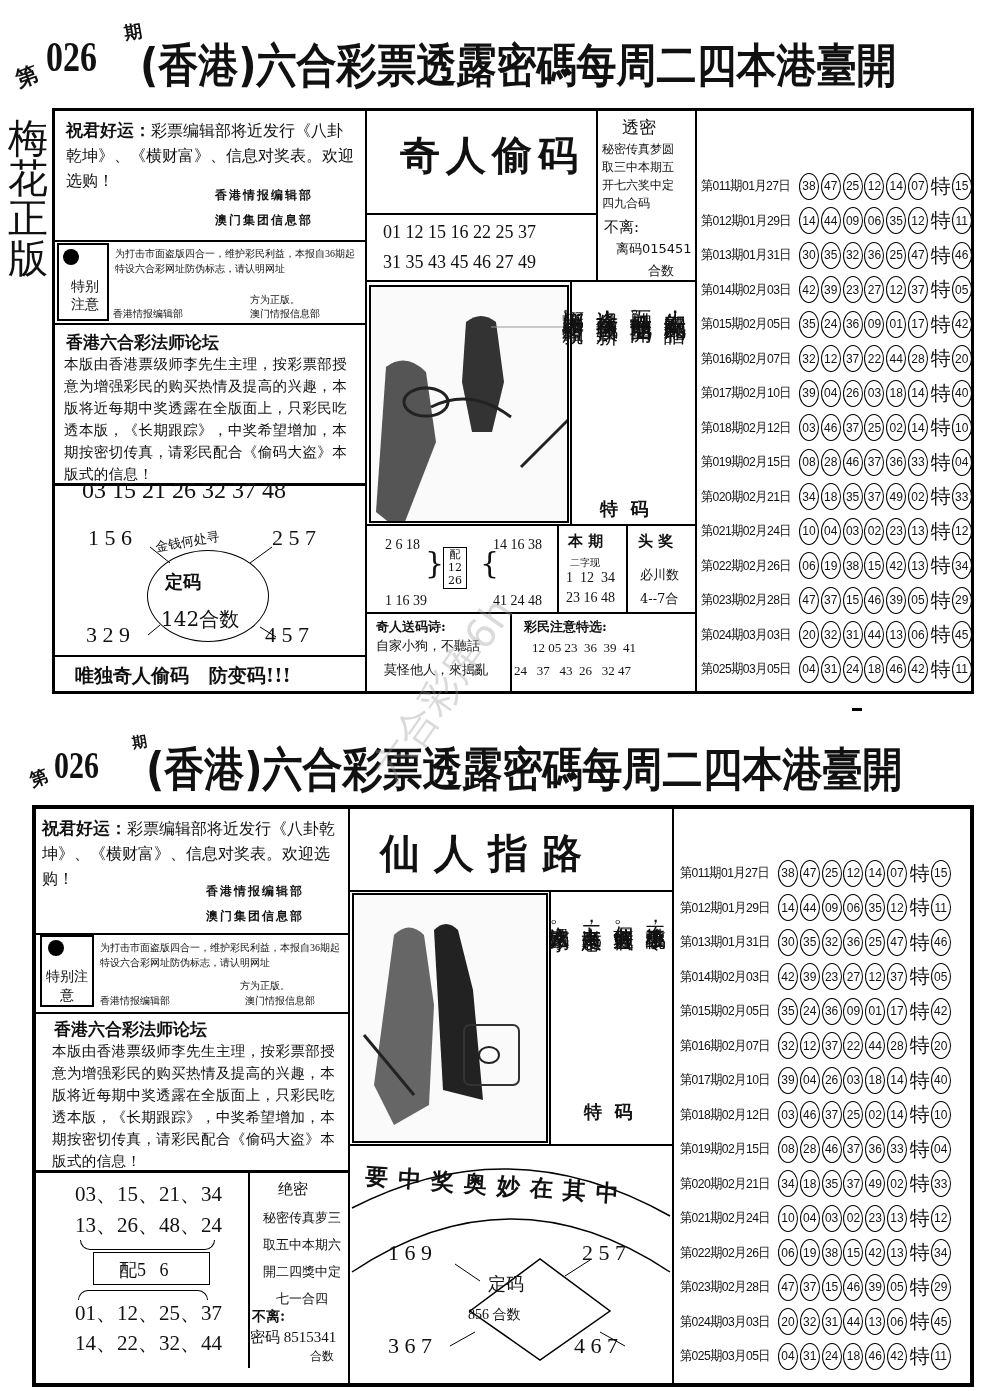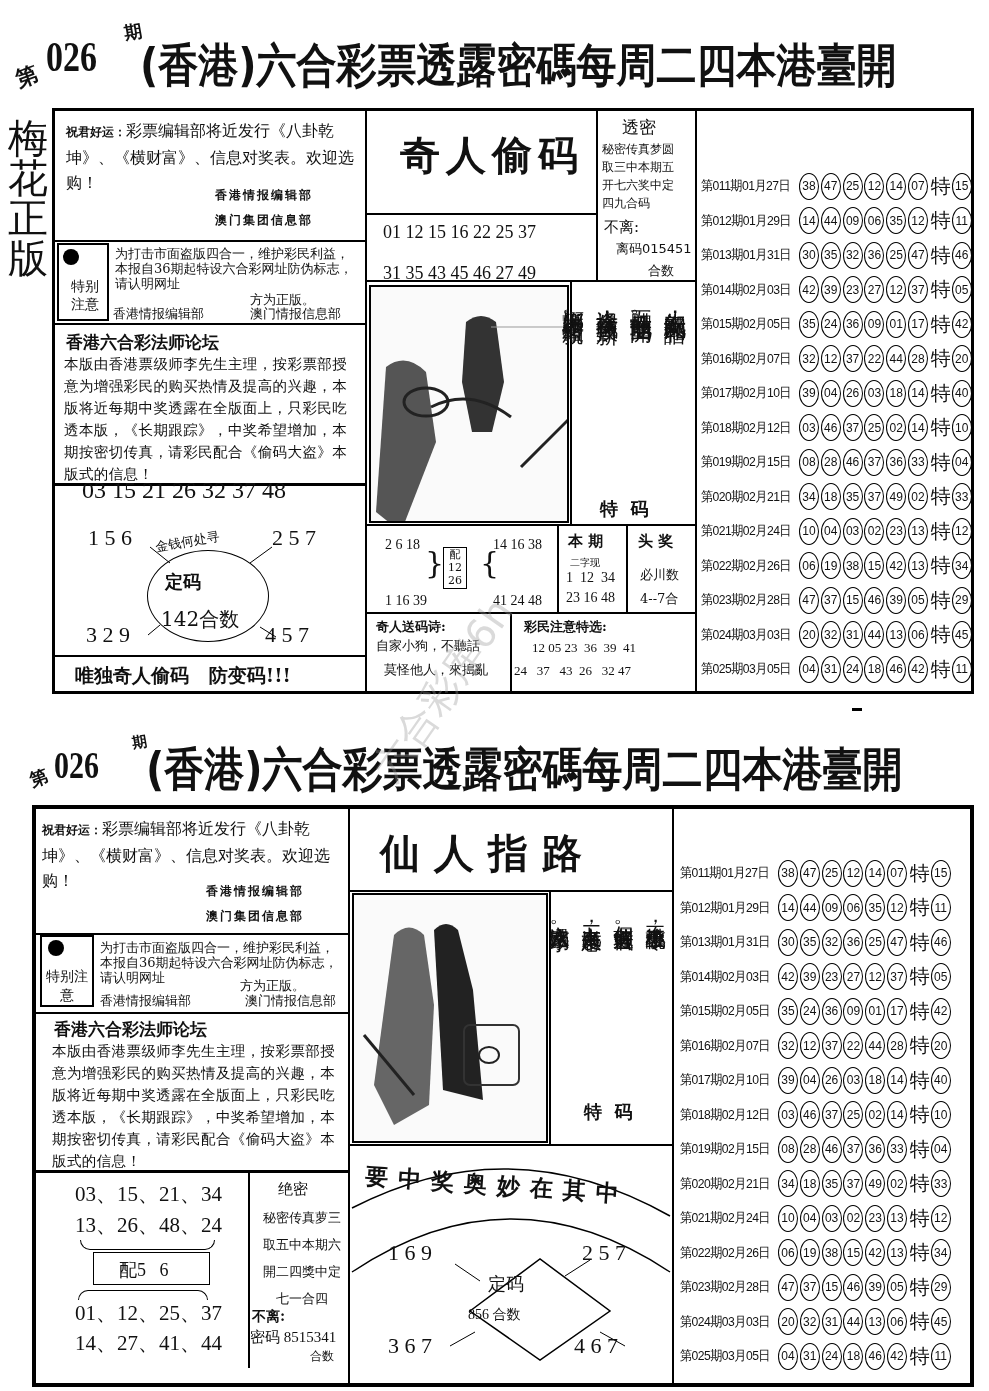--- a/index.html
+++ b/index.html
@@ -17,24 +17,24 @@
   .hdr-title { position: absolute; font-weight: 900; font-size: 40px; letter-spacing: 0px; white-space: nowrap; transform: scaleY(1.15); transform-origin: left top; font-family: "DejaVu Sans", sans-serif; }
   .side-label { position: absolute; left: 5px; top: 118px; width: 46px; font-size: 40px; line-height: 40px; text-align: center; font-family: "DejaVu Sans", sans-serif; }
 
   .frame { position: absolute; border: 3px solid #000; }
   .box { position: absolute; border: 2px solid #000; }
   .thin { position: absolute; border: 1.5px solid #000; }
   .hline { position: absolute; height: 3px; background: #000; }
   .vline { position: absolute; width: 2px; background: #000; }
 
   .notice-text { font-size: 16px; line-height: 25px; }
-  .notice-text b { font-weight: 900; font-size: 12px; }
+  .notice-text b { font-weight: 900; font-size: 17px; }
   .sig { position: absolute; font-size: 12px; font-weight: 900; letter-spacing: 2px; }
 
-  .warn-body { font-size: 13px; line-height: 15px; }
+  .warn-body { font-size: 10px; line-height: 15px; font-family: Liberation Serif, serif; }
   .forum-title { font-size: 17px; font-weight: 900; }
   .forum-body { font-size: 14.5px; line-height: 22px; letter-spacing: 0.4px; }
 
   .big-title { position: absolute; font-size: 40px; font-weight: 900; letter-spacing: 14px; font-family: "DejaVu Serif", serif; }
   .numline { position: absolute; font-size: 18px; white-space: nowrap; font-family: "Liberation Serif", serif; }
 
   .results { position: absolute; margin-top: 40px; }
   .res-row { display: flex; align-items: center; height: 34.5px; white-space: nowrap; }
   .res-label { font-size: 13.5px; font-family: "Liberation Sans", "DejaVu Sans", sans-serif; width: 98px; letter-spacing: -0.6px; transform: scaleX(0.9); transform-origin: left center; }
   .ball { width: 20px; height: 27px; border: 1.3px solid #000; border-radius: 50%; display: inline-flex; align-items: center; justify-content: center; font-size: 12px; margin-right: 1.8px; font-family: "Liberation Sans", sans-serif; }
@@ -96,21 +96,21 @@
   <line x1="120" y1="102" x2="136" y2="112" stroke="#000" stroke-width="1"></line>
 </svg>
 <div class="hline" style="left:55px;top:655px;width:310px;height:2px;"></div>
 <div class="abs" style="left:75px;top:663px;font-size:19px;font-weight:900;white-space:pre;">唯独奇人偷码   防变码!!!</div>
 
 <div class="vline" style="left:365px;top:110px;height:582px;"></div>
 
 <div class="big-title" style="left:400px;top:128px;font-size:40px;letter-spacing:6px;">奇人偷码</div>
 <div class="hline" style="left:366px;top:213px;width:230px;height:2px;"></div>
 <div class="numline" style="left:383px;top:222px;">01   12  15 16 22 25 37</div>
-<div class="numline" style="left:383px;top:263px;">31  35 43  45   46 27 49</div>
+<div class="numline" style="left:383px;top:252px;">31  35 43  45   46 27 49</div>
 <div class="vline" style="left:596px;top:110px;height:172px;"></div>
 
 <div class="abs" style="left:622px;top:116px;font-size:17px;">透密</div>
 <div class="abs" style="left:602px;top:140px;font-size:12px;line-height:18px;width:90px;">
   <div>秘密传真梦圆</div>
   <div>取三中本期五</div>
   <div>开七六奖中定</div>
   <div>四九合码</div>
 </div>
 <div class="abs" style="left:604px;top:218px;font-size:15px;">不离:</div>
@@ -367,21 +367,21 @@
 <div class="hline" style="left:36px;top:1170px;width:312px;"></div>
 
 <div class="numline" style="left:75px;top:1180px;font-size:21px;">03、15、21、34</div>
 <div class="numline" style="left:75px;top:1211px;font-size:21px;">13、26、48、24</div>
 <div class="abs" style="left:80px;top:1240px;width:135px;height:10px;border:1.5px solid #000;border-top:none;border-radius:0 0 40px 40px;"></div>
 <div class="thin" style="left:93px;top:1252px;width:117px;height:33px;">
   <div class="numline" style="left:25px;top:5px;font-size:18px;white-space:pre;">配5   6</div>
 </div>
 <div class="abs" style="left:78px;top:1290px;width:130px;height:10px;border:1.5px solid #000;border-bottom:none;border-radius:40px 40px 0 0;"></div>
 <div class="numline" style="left:75px;top:1299px;font-size:21px;">01、12、25、37</div>
-<div class="numline" style="left:75px;top:1329px;font-size:21px;">14、27、41、44</div>
+<div class="numline" style="left:75px;top:1329px;font-size:21px;">14、22、32、44</div>
 
 <div class="vline" style="left:248px;top:1172px;height:196px;"></div>
 <div class="abs" style="left:278px;top:1180px;font-size:15px;">绝密</div>
 <div class="abs" style="left:256px;top:1204px;font-size:13px;line-height:27px;width:92px;text-align:center;">
   <div>秘密传真萝三</div>
   <div>取五中本期六</div>
   <div>開二四獎中定</div>
   <div>七一合四</div>
 </div>
 <div class="abs" style="left:252px;top:1308px;font-size:14px;font-weight:900;">不离:</div>

